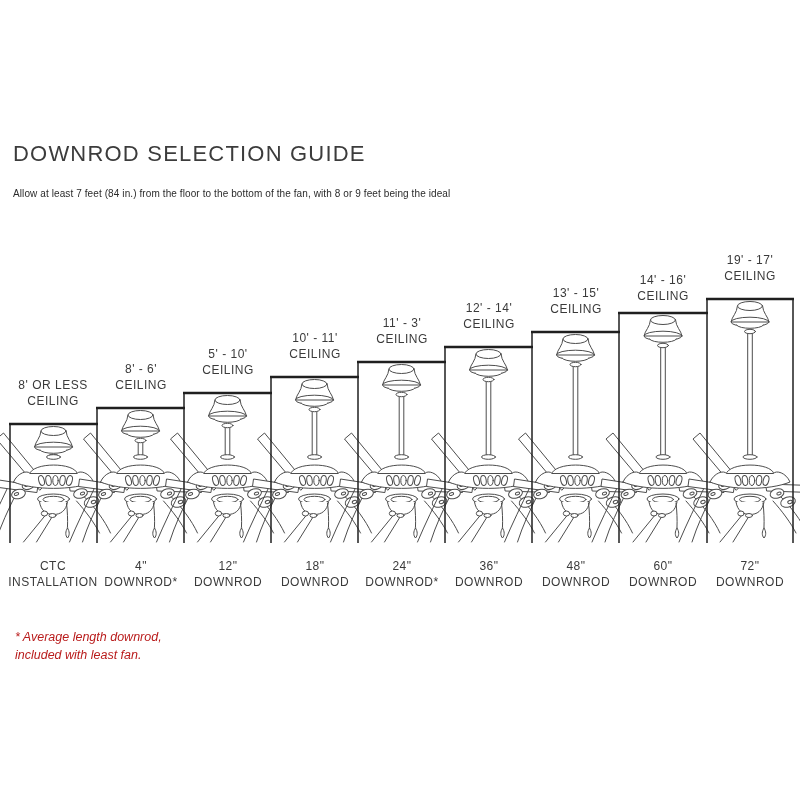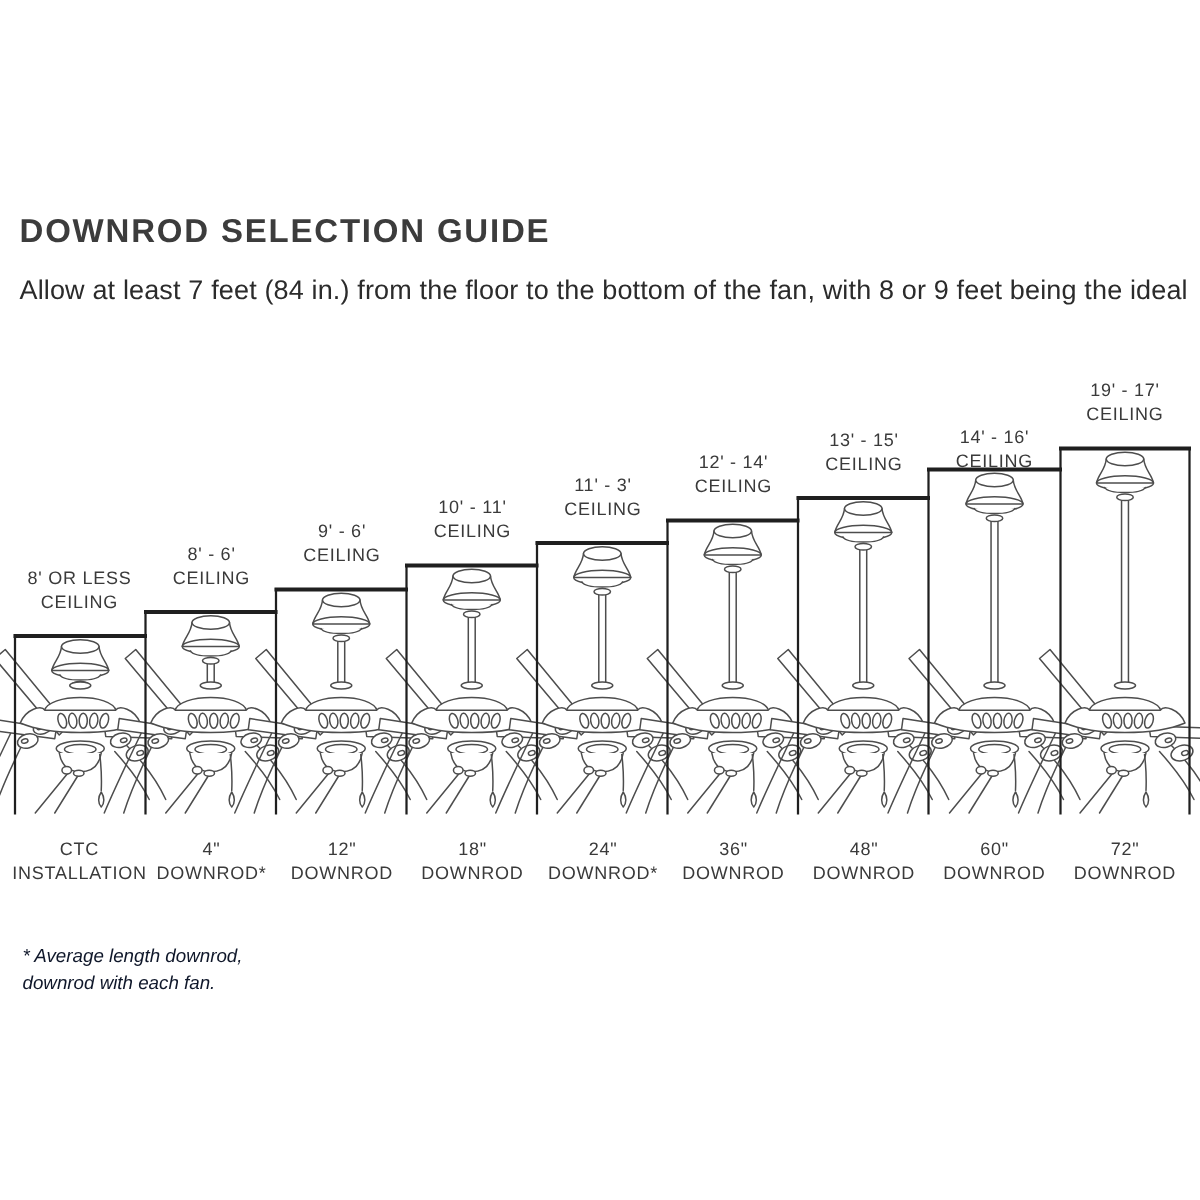--- a/index.html
+++ b/index.html
@@ -6,39 +6,39 @@
   html, body {
     width: 800px; height: 800px;
     background: #ffffff;
     font-family: "Liberation Sans", sans-serif;
     position: relative;
     overflow: hidden;
   }
   .page { position: absolute; inset: 0; }
   .title {
     position: absolute; left: 13px; top: 141px;
-    font-size: 22px; font-weight: 700; letter-spacing: 1.2px;
+    font-size: 22px; font-weight: 400; letter-spacing: 1.2px;
     color: #3c3c3c; white-space: nowrap;
   }
   .subtitle {
     position: absolute; left: 13px; top: 183px;
-    font-size: 18px; line-height: 21.5px; letter-spacing: 0.1px;
+    font-size: 10px; line-height: 21.5px; letter-spacing: 0.1px;
     color: #2b2b2b; white-space: nowrap;
   }
   #diagram { position: absolute; left: 0; top: 0; width: 800px; height: 800px; }
   #diagram svg { position: absolute; left: 0; top: 0; }
   .lbl {
     position: absolute; width: 110px; text-align: center;
     font-size: 12px; line-height: 15.5px; letter-spacing: 0.5px;
     color: #3a3a3a; white-space: nowrap;
   }
   .footnote {
     position: absolute; left: 15px; top: 629px;
     font-size: 12.5px; font-style: italic; line-height: 17.5px;
-    color: #0f172a;
+    color: #b91c1c;
   }
 </style>
 </head>
 <body>
 
 <div class="page">
 
   <div class="title">DOWNROD SELECTION GUIDE</div>
 
   <div class="subtitle"><span>Allow at least 7 feet (84 in.) from the floor to the bottom of the fan, with 8 or 9 feet being the ideal</span><br></div>
@@ -425,33 +425,33 @@
           <line x1="532" y1="331" x2="532" y2="543" stroke-width="1.5"></line>
           <line x1="619" y1="312" x2="619" y2="543" stroke-width="1.5"></line>
           <line x1="707" y1="298" x2="707" y2="543" stroke-width="1.5"></line>
           <line x1="793" y1="298" x2="793" y2="543" stroke-width="1.5"></line>
         </g>
       </svg>
     </div>
 
   <div class="lbl" style="left:-2px;top:378px"><span>8' OR LESS</span><br><span>CEILING</span></div>
   <div class="lbl" style="left:86px;top:362px"><span>8' - 6'</span><br><span>CEILING</span></div>
-  <div class="lbl" style="left:173px;top:347px"><span>9' - 6'</span><br><span>CEILING</span></div>
+  <div class="lbl" style="left:173px;top:347px"><span>5' - 10'</span><br><span>CEILING</span></div>
   <div class="lbl" style="left:260px;top:331px"><span>10' - 11'</span><br><span>CEILING</span></div>
   <div class="lbl" style="left:347px;top:316px"><span>11' - 3'</span><br><span>CEILING</span></div>
   <div class="lbl" style="left:434px;top:301px"><span>12' - 14'</span><br><span>CEILING</span></div>
   <div class="lbl" style="left:521px;top:286px"><span>13' - 15'</span><br><span>CEILING</span></div>
-  <div class="lbl" style="left:608px;top:284px"><span>14' - 16'</span><br><span>CEILING</span></div>
+  <div class="lbl" style="left:608px;top:273px"><span>14' - 16'</span><br><span>CEILING</span></div>
   <div class="lbl" style="left:695px;top:253px"><span>19' - 17'</span><br><span>CEILING</span></div>
 
   <div class="lbl" style="left:-2px;top:559px"><span>CTC</span><br><span>INSTALLATION</span></div>
   <div class="lbl" style="left:86px;top:559px"><span>4"</span><br><span>DOWNROD*</span></div>
   <div class="lbl" style="left:173px;top:559px"><span>12"</span><br><span>DOWNROD</span></div>
   <div class="lbl" style="left:260px;top:559px"><span>18"</span><br><span>DOWNROD</span></div>
   <div class="lbl" style="left:347px;top:559px"><span>24"</span><br><span>DOWNROD*</span></div>
   <div class="lbl" style="left:434px;top:559px"><span>36"</span><br><span>DOWNROD</span></div>
   <div class="lbl" style="left:521px;top:559px"><span>48"</span><br><span>DOWNROD</span></div>
   <div class="lbl" style="left:608px;top:559px"><span>60"</span><br><span>DOWNROD</span></div>
   <div class="lbl" style="left:695px;top:559px"><span>72"</span><br><span>DOWNROD</span></div>
 
-  <div class="footnote"><span>* Average length downrod,</span><br><span>downrod with each fan.</span></div>
+  <div class="footnote"><span>* Average length downrod,</span><br><span>included with least fan.</span></div>
 
 </div>
 
 </body></html>

